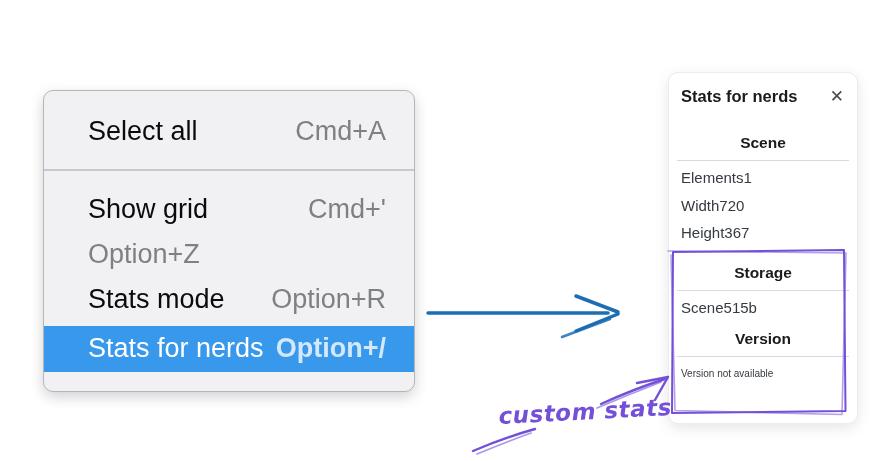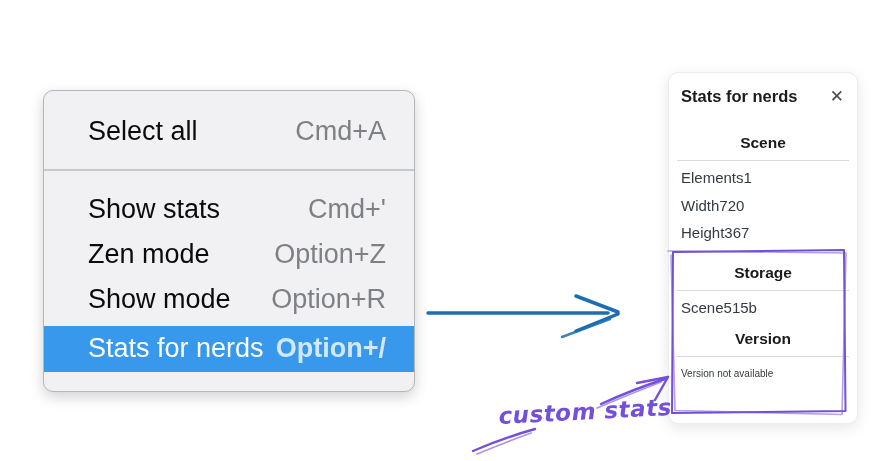--- a/index.html
+++ b/index.html
@@ -75,29 +75,28 @@
 <div class="canvas">
 
   <div class="menu">
     <div class="menu-item first">
       <span class="menu-label">Select all</span>
       <span class="menu-shortcut">Cmd+A</span>
     </div>
     <div class="menu-divider"></div>
     <div class="menu-group">
       <div class="menu-item">
-        <span class="menu-label">Show stats</span>
+        <span class="menu-label">Show grid</span>
         <span class="menu-shortcut">Cmd+'</span>
       </div>
       <div class="menu-item">
-        <span class="menu-label">Zen mode</span>
         <span class="menu-shortcut">Option+Z</span>
       </div>
       <div class="menu-item">
-        <span class="menu-label">Show mode</span>
+        <span class="menu-label">Stats mode</span>
         <span class="menu-shortcut">Option+R</span>
       </div>
       <div class="menu-item selected">
         <span class="menu-label">Stats for nerds</span>
         <span class="menu-shortcut">Option+/</span>
       </div>
     </div>
   </div>
 
   <div class="panel">

